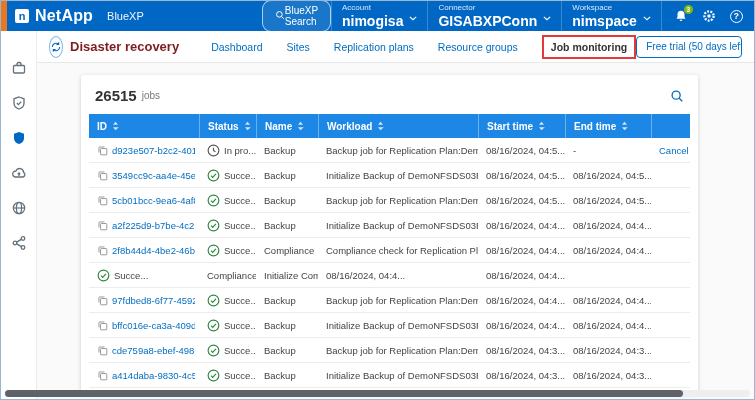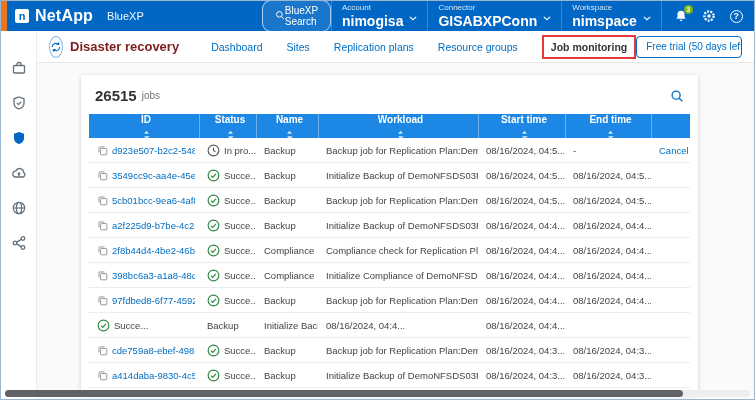--- a/index.html
+++ b/index.html
@@ -46,21 +46,21 @@
   .content { flex:1; background:#fafafa; padding:12px 56px 0 44px; }
   .card { background:#fff; box-shadow:0 1px 4px rgba(0,0,0,.18); border-radius:2px; padding:10px 8px 6px 8px; }
   .card-head { display:flex; align-items:center; padding:2px 6px 10px 6px; }
   .jobs-count { font-size:15px; font-weight:bold; color:#333; }
   .jobs-word { font-size:10px; color:#777; margin-left:5px; }
   .search-btn { margin-left:auto; cursor:pointer; display:flex; align-items:center; }
 
   .ttable { width:100%; }
   .thead, .trow { display:grid; grid-template-columns:110px 57px 62px 160px 87px 86px 1fr; align-items:center; }
   .thead { background:#1C87E5; height:24px; }
-  .th { display:flex; align-items:center; gap:5px; color:#fff; font-size:10px; font-weight:bold; padding:0 4px 0 8px; height:100%; border-left:1px solid rgba(255,255,255,.35); cursor:pointer; overflow:hidden; white-space:nowrap;flex-direction:column; }
+  .th { display:flex; align-items:center; gap:5px; color:#fff; font-size:10px; font-weight:bold; padding:0 4px 0 8px; height:100%; border-left:1px solid rgba(255,255,255,.35); cursor:pointer; overflow:hidden; white-space:nowrap; }
   .th:first-child { border-left:none; }
   .th .sort { display:flex; cursor:pointer; }
   .trow { height:25px; border-bottom:1px solid #ececec; background:#fff; }
   .td { font-size:9.5px; color:#444; padding:0 4px 0 8px; overflow:hidden; white-space:nowrap; display:flex; align-items:center; gap:4px; }
   .td-id { color:#006DC3; cursor:pointer; }
   .idtext { overflow:hidden; text-overflow:clip; }
   .cicon, .sticon { display:flex; align-items:center; flex:0 0 auto; }
   .cancel-link { color:#006DC3; font-size:9.5px; text-decoration:none; cursor:pointer; white-space:nowrap; }
 
   
@@ -288,21 +288,21 @@
             </div>
             <div id="jobs-tbody">
                 <div class="trow">
                   <div class="td td-id">
                     <span class="cicon">
                       <svg viewBox="0 0 14 14" width="11" height="11">
                         <rect x="4.5" y="4.5" width="8" height="8" rx="1" fill="none" stroke="#8a8a8a" stroke-width="1.1"></rect>
                         <path d="M9.5 2.5h-6a1 1 0 0 0-1 1v6" fill="none" stroke="#8a8a8a" stroke-width="1.1"></path>
                       </svg>
                     </span>
-                    <span class="idtext">d923e507-b2c2-548</span>
+                    <span class="idtext">d923e507-b2c2-401</span>
                   </div>
                   <div class="td">
                     <span class="sticon">
                       <svg viewBox="0 0 16 16" width="13" height="13">
                         <circle cx="8" cy="8" r="6.6" fill="none" stroke="#555" stroke-width="1.4"></circle>
                         <path d="M8 4.5V8l2.4 1.5" fill="none" stroke="#555" stroke-width="1.4"></path>
                       </svg>
                     </span>
                     <span>In pro...</span>
                   </div>
@@ -408,29 +408,20 @@
                     </span>
                     <span>Succe...</span>
                   </div>
                   <div class="td">Compliance</div>
                   <div class="td">Compliance check for Replication Plan: D...</div>
                   <div class="td">08/16/2024, 04:4...</div>
                   <div class="td">08/16/2024, 04:4...</div>
                   <div class="td"></div>
                 </div>
                 <div class="trow">
-                  <div class="td td-id">
-                    <span class="cicon">
-                      <svg viewBox="0 0 14 14" width="11" height="11">
-                        <rect x="4.5" y="4.5" width="8" height="8" rx="1" fill="none" stroke="#8a8a8a" stroke-width="1.1"></rect>
-                        <path d="M9.5 2.5h-6a1 1 0 0 0-1 1v6" fill="none" stroke="#8a8a8a" stroke-width="1.1"></path>
-                      </svg>
-                    </span>
-                    <span class="idtext">398bc6a3-a1a8-48d</span>
-                  </div>
                   <div class="td">
                     <span class="sticon">
                       <svg viewBox="0 0 16 16" width="13" height="13">
                         <circle cx="8" cy="8" r="6.6" fill="none" stroke="#2E8540" stroke-width="1.4"></circle>
                         <path d="M4.9 8.2l2.1 2.1 4-4.4" fill="none" stroke="#2E8540" stroke-width="1.4"></path>
                       </svg>
                     </span>
                     <span>Succe...</span>
                   </div>
                   <div class="td">Compliance</div>
@@ -458,20 +449,29 @@
                     </span>
                     <span>Succe...</span>
                   </div>
                   <div class="td">Backup</div>
                   <div class="td">Backup job for Replication Plan:DemoNF...</div>
                   <div class="td">08/16/2024, 04:4...</div>
                   <div class="td">08/16/2024, 04:4...</div>
                   <div class="td"></div>
                 </div>
                 <div class="trow">
+                  <div class="td td-id">
+                    <span class="cicon">
+                      <svg viewBox="0 0 14 14" width="11" height="11">
+                        <rect x="4.5" y="4.5" width="8" height="8" rx="1" fill="none" stroke="#8a8a8a" stroke-width="1.1"></rect>
+                        <path d="M9.5 2.5h-6a1 1 0 0 0-1 1v6" fill="none" stroke="#8a8a8a" stroke-width="1.1"></path>
+                      </svg>
+                    </span>
+                    <span class="idtext">bffc016e-ca3a-409d</span>
+                  </div>
                   <div class="td">
                     <span class="sticon">
                       <svg viewBox="0 0 16 16" width="13" height="13">
                         <circle cx="8" cy="8" r="6.6" fill="none" stroke="#2E8540" stroke-width="1.4"></circle>
                         <path d="M4.9 8.2l2.1 2.1 4-4.4" fill="none" stroke="#2E8540" stroke-width="1.4"></path>
                       </svg>
                     </span>
                     <span>Succe...</span>
                   </div>
                   <div class="td">Backup</div>

